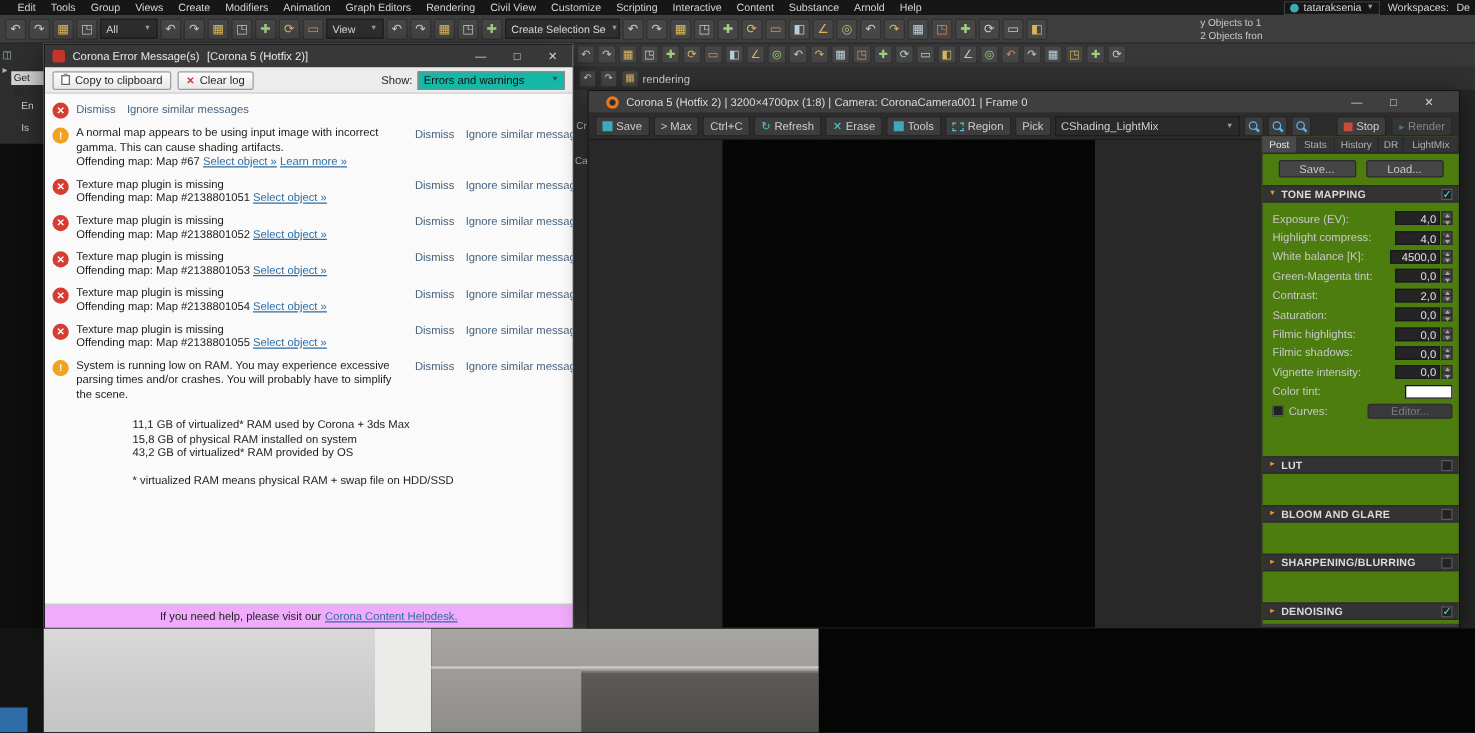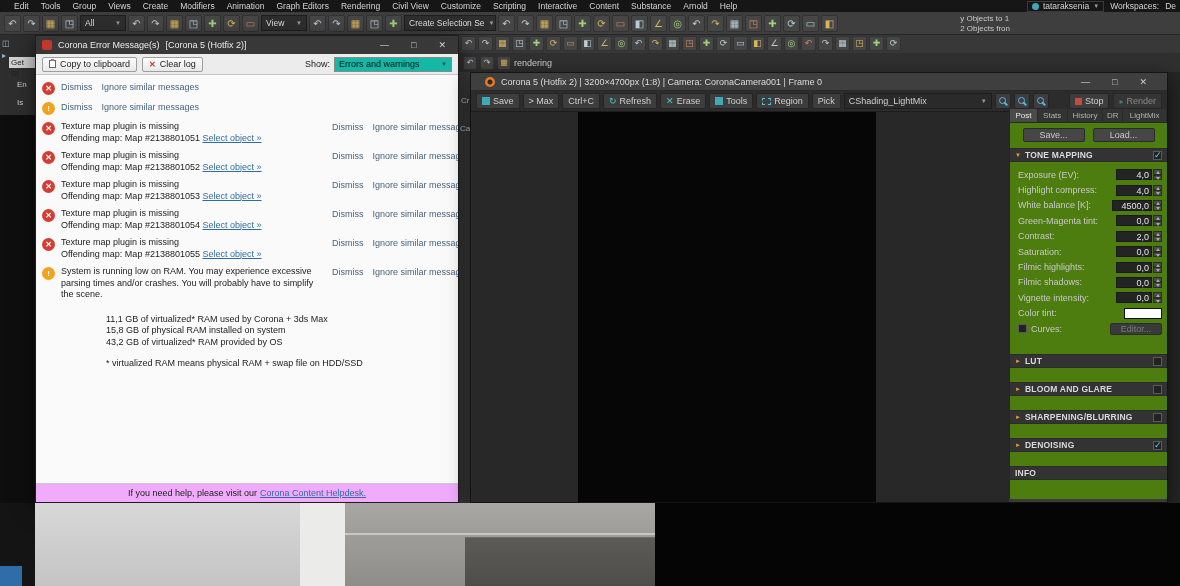--- a/index.html
+++ b/index.html
@@ -117,23 +117,23 @@
   .plabel { flex:1; font-size:9px; }
   .spin { display:flex; align-items:center; }
   .spin-val { width:36px; height:11px; background:#242424; border:1px solid #1a1a1a; text-align:right; padding:0 2px; color:#e2e2e2; line-height:10px; font-size:9px; }
   .spin-val.wide { width:40px; }
   .spin-btns { display:flex; flex-direction:column; margin-left:1px; }
   .sb { width:9px; height:5.5px; background:#4a4a4a; border:1px solid #2b2b2b; position:relative; cursor:pointer; }
   .sb::after { content:""; position:absolute; left:2px; border-left:2px solid transparent; border-right:2px solid transparent; }
   .sb.up::after { top:1px; border-bottom:3px solid #a8a8a8; }
   .sb.dn::after { top:1px; border-top:3px solid #a8a8a8; }
   .swatch { width:38px; height:11px; background:#ffffff; border:1px solid #111; cursor:pointer; }
-  .editor-btn { width:52px; height:12px; background:#3a3a3a; border:1px solid #2d2d2d; color:#7c7c7c; text-align:center; line-height:11px; border-radius:2px; margin-left:auto; }
+  .editor-btn { width:68px; height:12px; background:#3a3a3a; border:1px solid #2d2d2d; color:#7c7c7c; text-align:center; line-height:11px; border-radius:2px; margin-left:auto; }
   .curves-label { margin-left:4px; }
-  .mt9 { margin-top:14px; }
+  .mt9 { margin-top:25px; }
 
   
   .viewport { position:absolute; left:35px; top:503px; width:1145px; height:83px; background:#000; }
   .vp-wall { position:absolute; left:0; top:0; width:265px; height:83px; background:linear-gradient(180deg,#d8d8d8,#c4c4c4); }
   .vp-bright { position:absolute; left:265px; top:0; width:45px; height:83px; background:#ebebe9; }
   .vp-floor { position:absolute; left:310px; top:0; width:310px; height:83px; background:linear-gradient(180deg,#a8a7a3,#8e8d89); }
   .vp-edge { position:absolute; left:310px; top:30px; width:310px; height:2px; background:#c9c8c2; }
   .vp-carpet { position:absolute; left:430px; top:34px; width:190px; height:49px; background:linear-gradient(180deg,#5c5b57,#4e4d49); border-top:1px solid #6e6d68; }
   .vp-black { position:absolute; left:620px; top:0; width:525px; height:83px; background:#050505; }
 </style>
@@ -321,20 +321,28 @@
       <div class="err-row">
         <span class="sev error"></span>
         <div class="row-actions">
           <span class="act">Dismiss</span>
           <span class="act">Ignore similar messages</span>
         </div>
       </div>
 
       <div class="err-row">
         <span class="sev warning"></span>
+        <div class="err-msg">
+          <div><span>A normal map appears to be using input image with incorrect gamma. This can cause shading artifacts.</span></div>
+          <div>
+            <span>Offending map: Map #67</span>
+            <span class="blink">Select object »</span>
+            <span class="blink">Learn more »</span>
+          </div>
+        </div>
         <div class="row-actions">
           <span class="act">Dismiss</span>
           <span class="act">Ignore similar messages</span>
         </div>
       </div>
 
       <div class="err-row">
         <span class="sev error"></span>
         <div class="err-msg">
           <div><span>Texture map plugin is missing</span></div>

